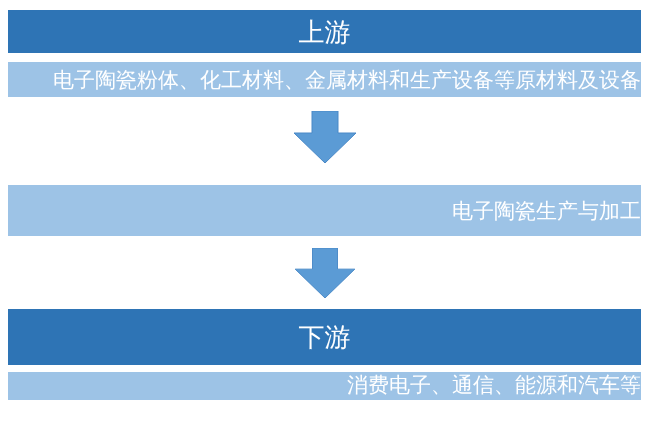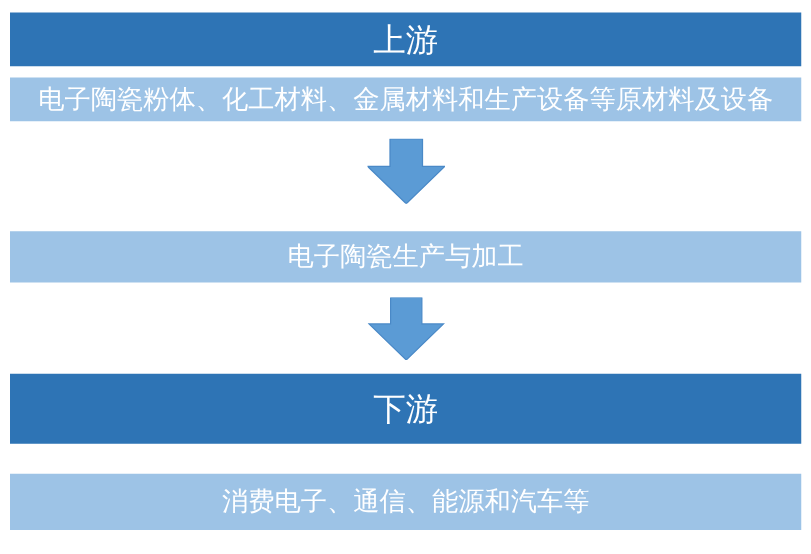--- a/index.html
+++ b/index.html
@@ -17,28 +17,28 @@
     width: 633px;
     display: flex;
     align-items: center;
     justify-content: center;
     color: #ffffff;
     text-align: center;
     line-height: 1;
     white-space: nowrap;
   }
   .band.dark  { background: #2E74B5; font-size: 26px; }
-  .band.light { background: #9DC3E6; font-size: 21px; }
+  .band.light { background: #9DC3E6; font-size: 21px; justify-content: flex-end; }
 
   .stage-1 .dark  { height: 43px; }
   .stage-1 .light { height: 35px; margin-top: 9px; font-size: 21px; }
   .stage-2 .dark  { height: 37px; }
-  .stage-2 .light { height: 41px; margin-top: 9px; }
+  .stage-2 .light { height: 51px; margin-top: 9px; }
   .stage-3 .dark  { height: 56px; }
-  .stage-3 .light { height: 45px; margin-top: 24px; }
+  .stage-3 .light { height: 28px; margin-top: 7px; font-family: Liberation Mono, monospace; }
 
   .arrow-wrap {
     width: 633px;
     display: flex;
     align-items: center;
     justify-content: center;
   }
   .arrow-wrap.a1 { height: 79px; }
   .arrow-wrap.a2 { height: 73px; }
   .arrow-svg { display: block; }

